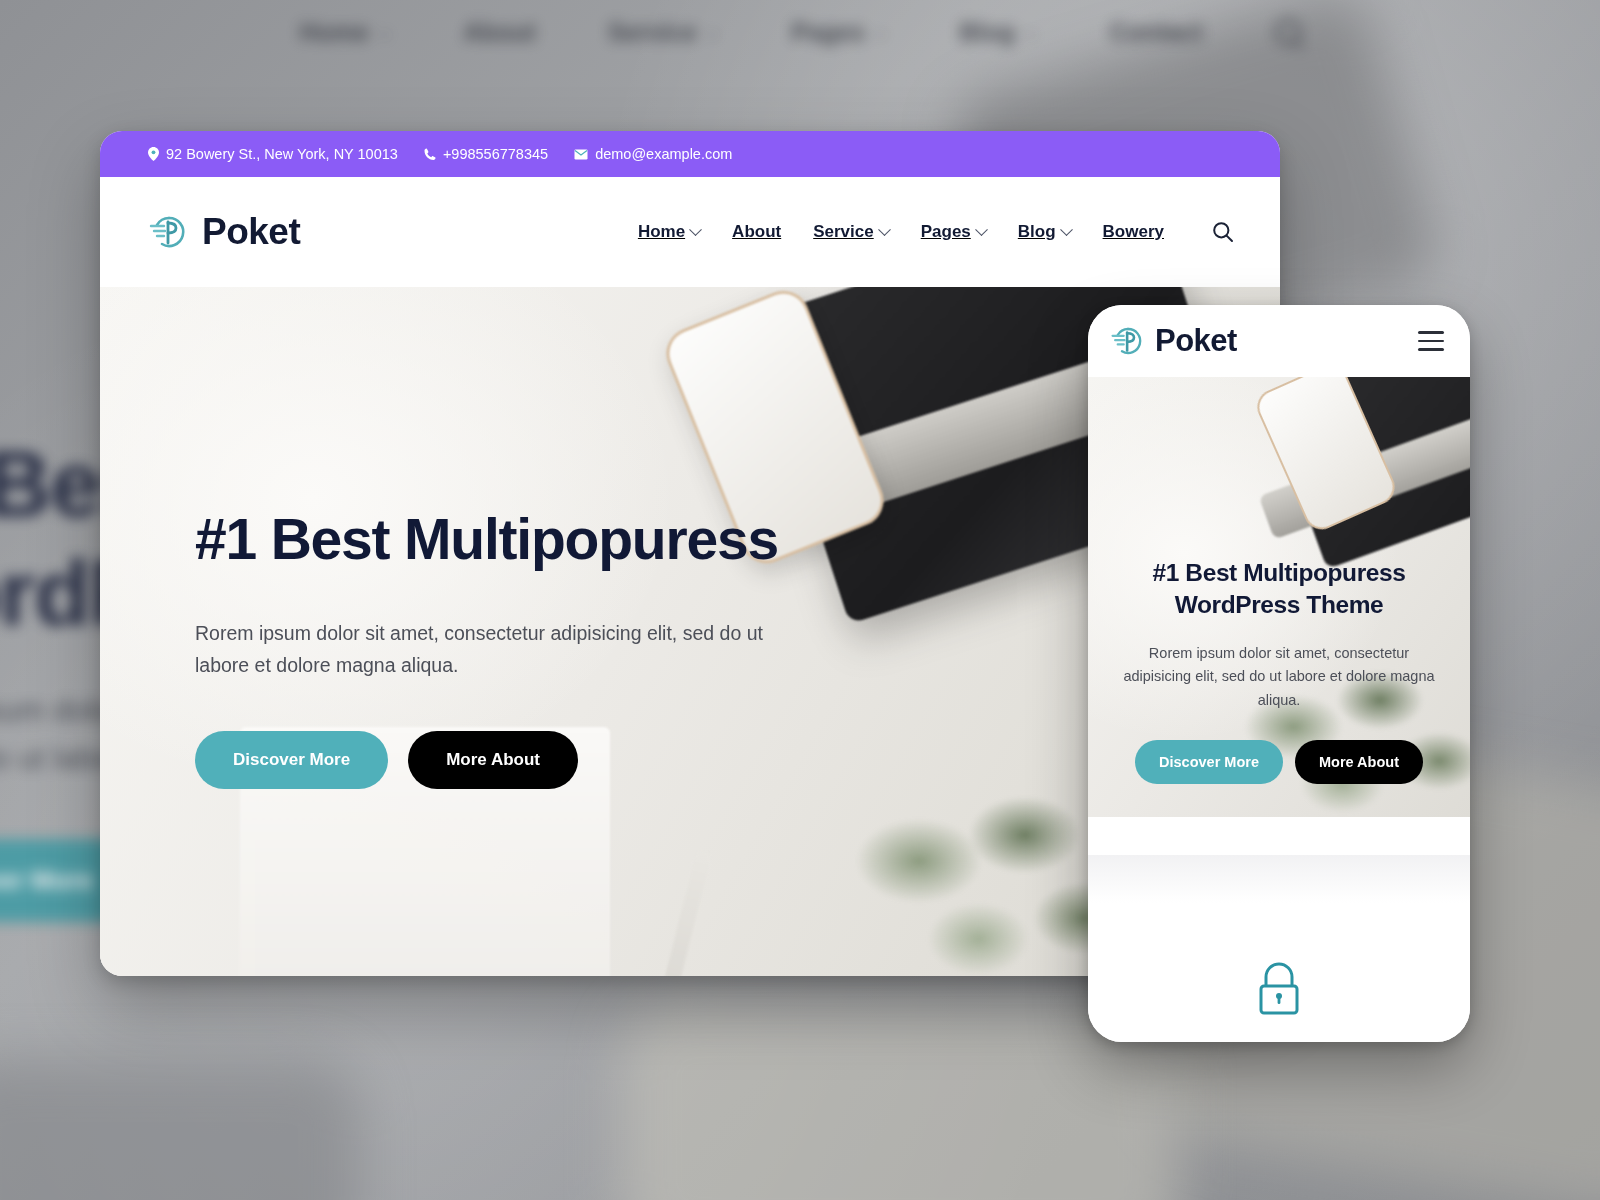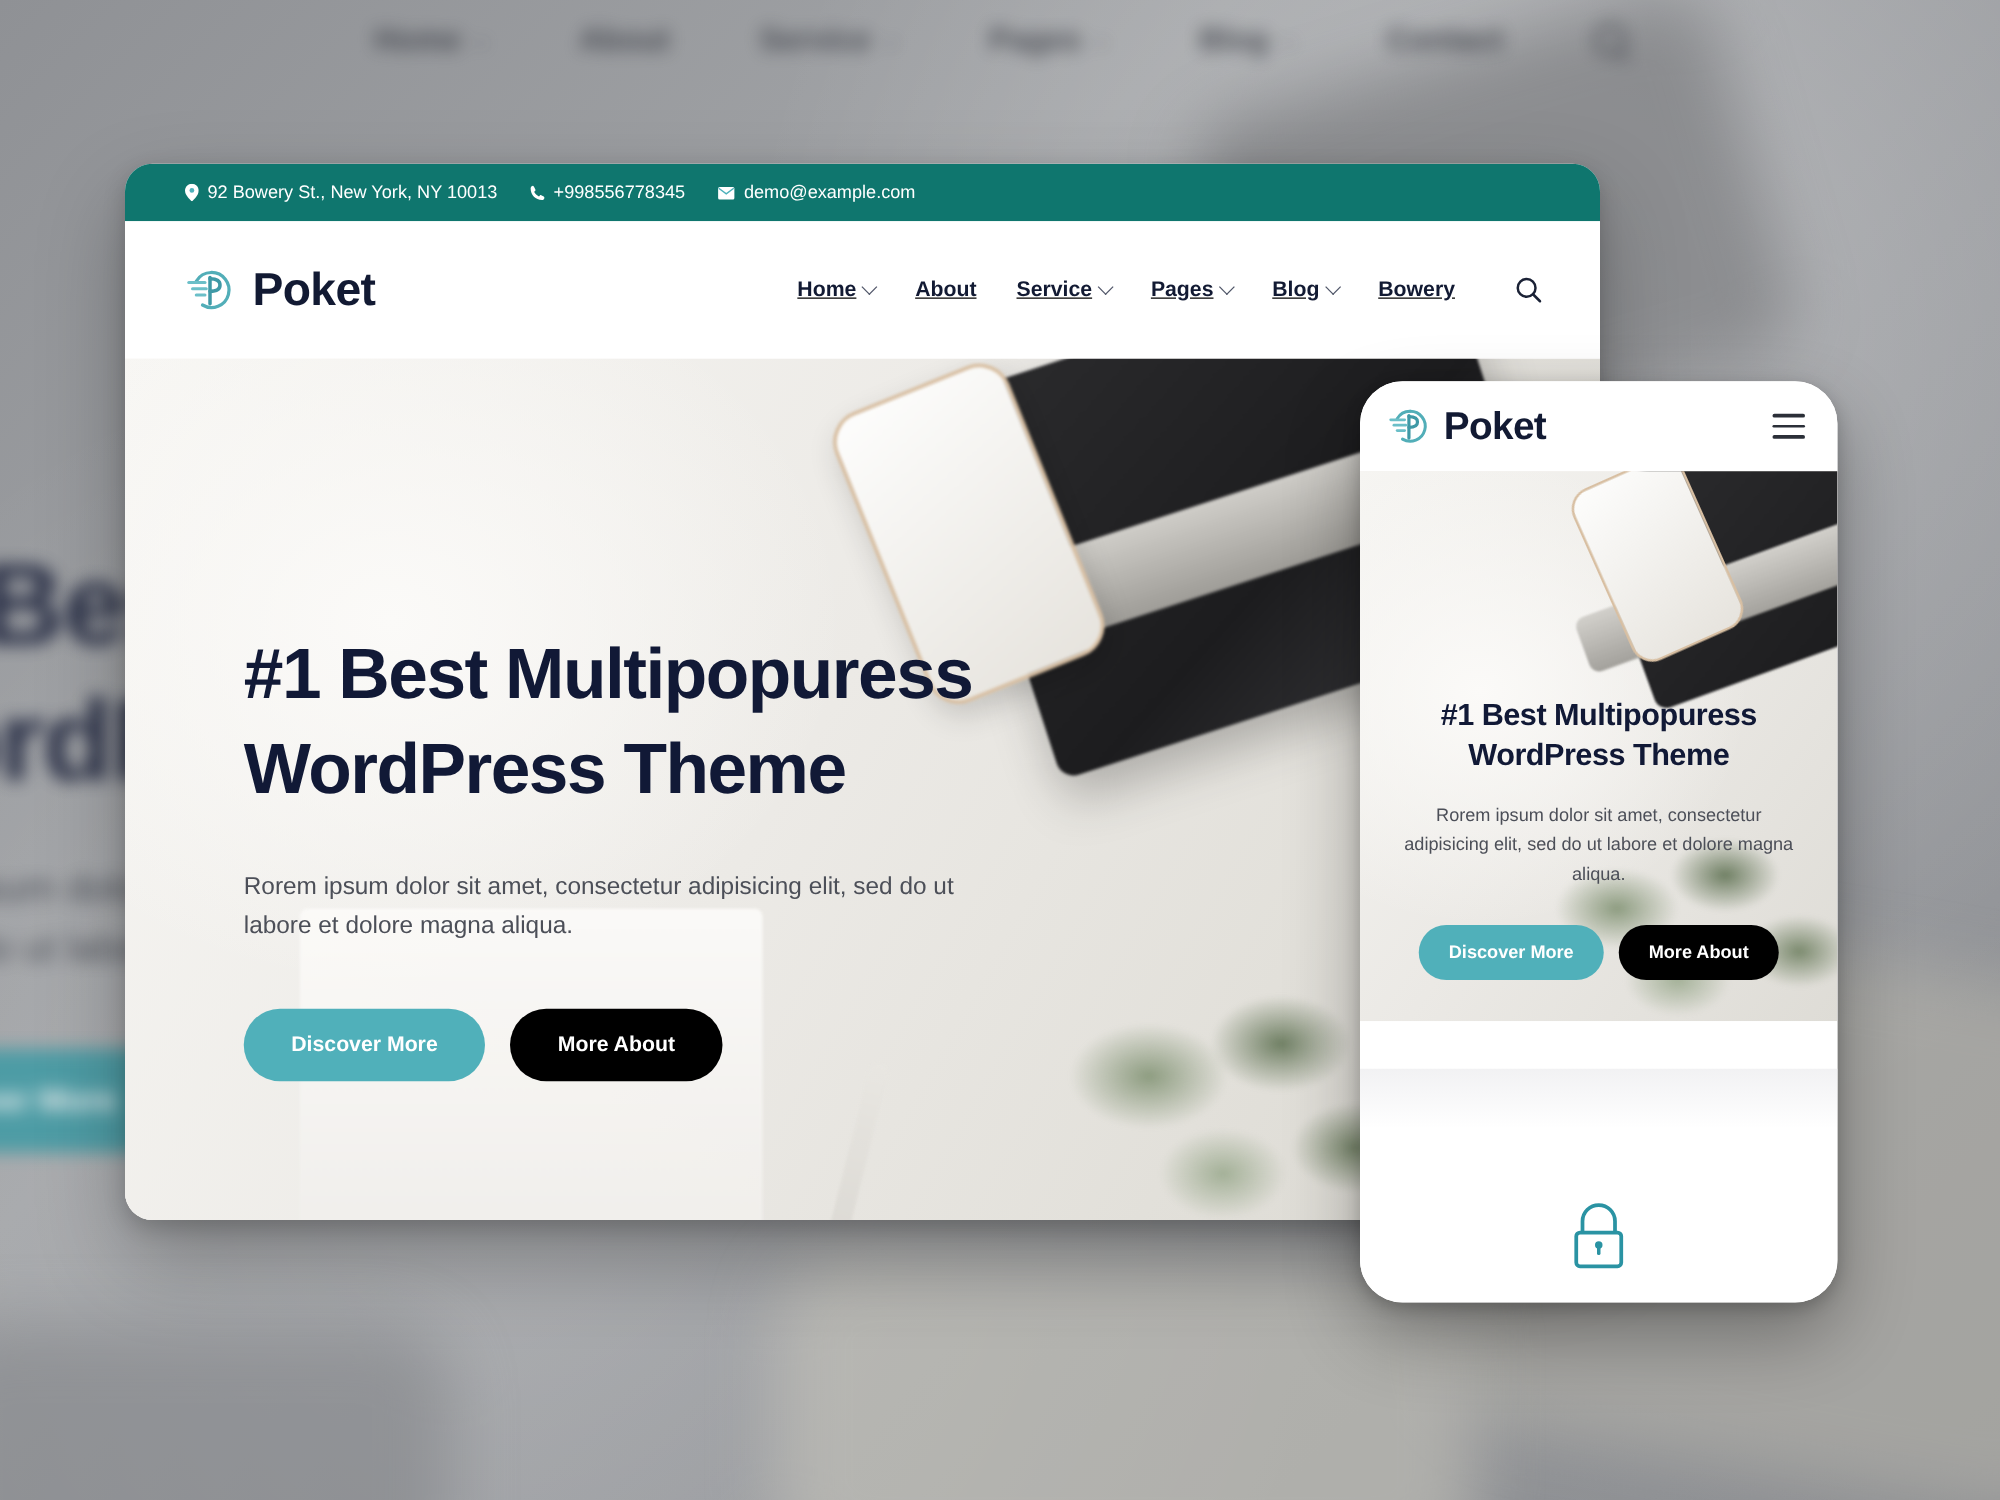--- a/index.html
+++ b/index.html
@@ -112,21 +112,21 @@
     width: 1180px;
     height: 845px;
     border-radius: 22px;
     overflow: hidden;
     background: #fff;
     box-shadow: 0 30px 70px rgba(0,0,0,.28), 0 6px 18px rgba(0,0,0,.18);
   }
 
   .topbar {
     height: 46px;
-    background: #0f766e;
+    background: #8b5cf6;
     display: flex;
     align-items: center;
     padding: 0 0 0 48px;
     gap: 26px;
     color: #ffffff;
     font-size: 14.5px;
   }
   .topbar .tb-item { display: flex; align-items: center; gap: 7px; white-space: nowrap; }
   .topbar svg { display: block; }
 
@@ -509,21 +509,20 @@
       <div class="photo-obj ph-laptop"></div>
       <div class="photo-obj ph-laptop-edge"></div>
       <div class="photo-obj ph-phone"></div>
       <div class="photo-obj ph-paper"></div>
       <div class="photo-obj ph-pen"></div>
       <div class="photo-obj ph-plant"></div>
 
       <div class="hero-content">
         <h1>
           <span>#1 Best Multipopuress</span><br>
-          <span>WordPress Theme</span>
         </h1>
         <p>Rorem ipsum dolor sit amet, consectetur adipisicing elit, sed do ut labore et dolore magna aliqua.</p>
         <div class="hero-btns">
           <button class="btn teal">Discover More</button>
           <button class="btn dark">More About</button>
         </div>
       </div>
     </div>
   </div>
 

